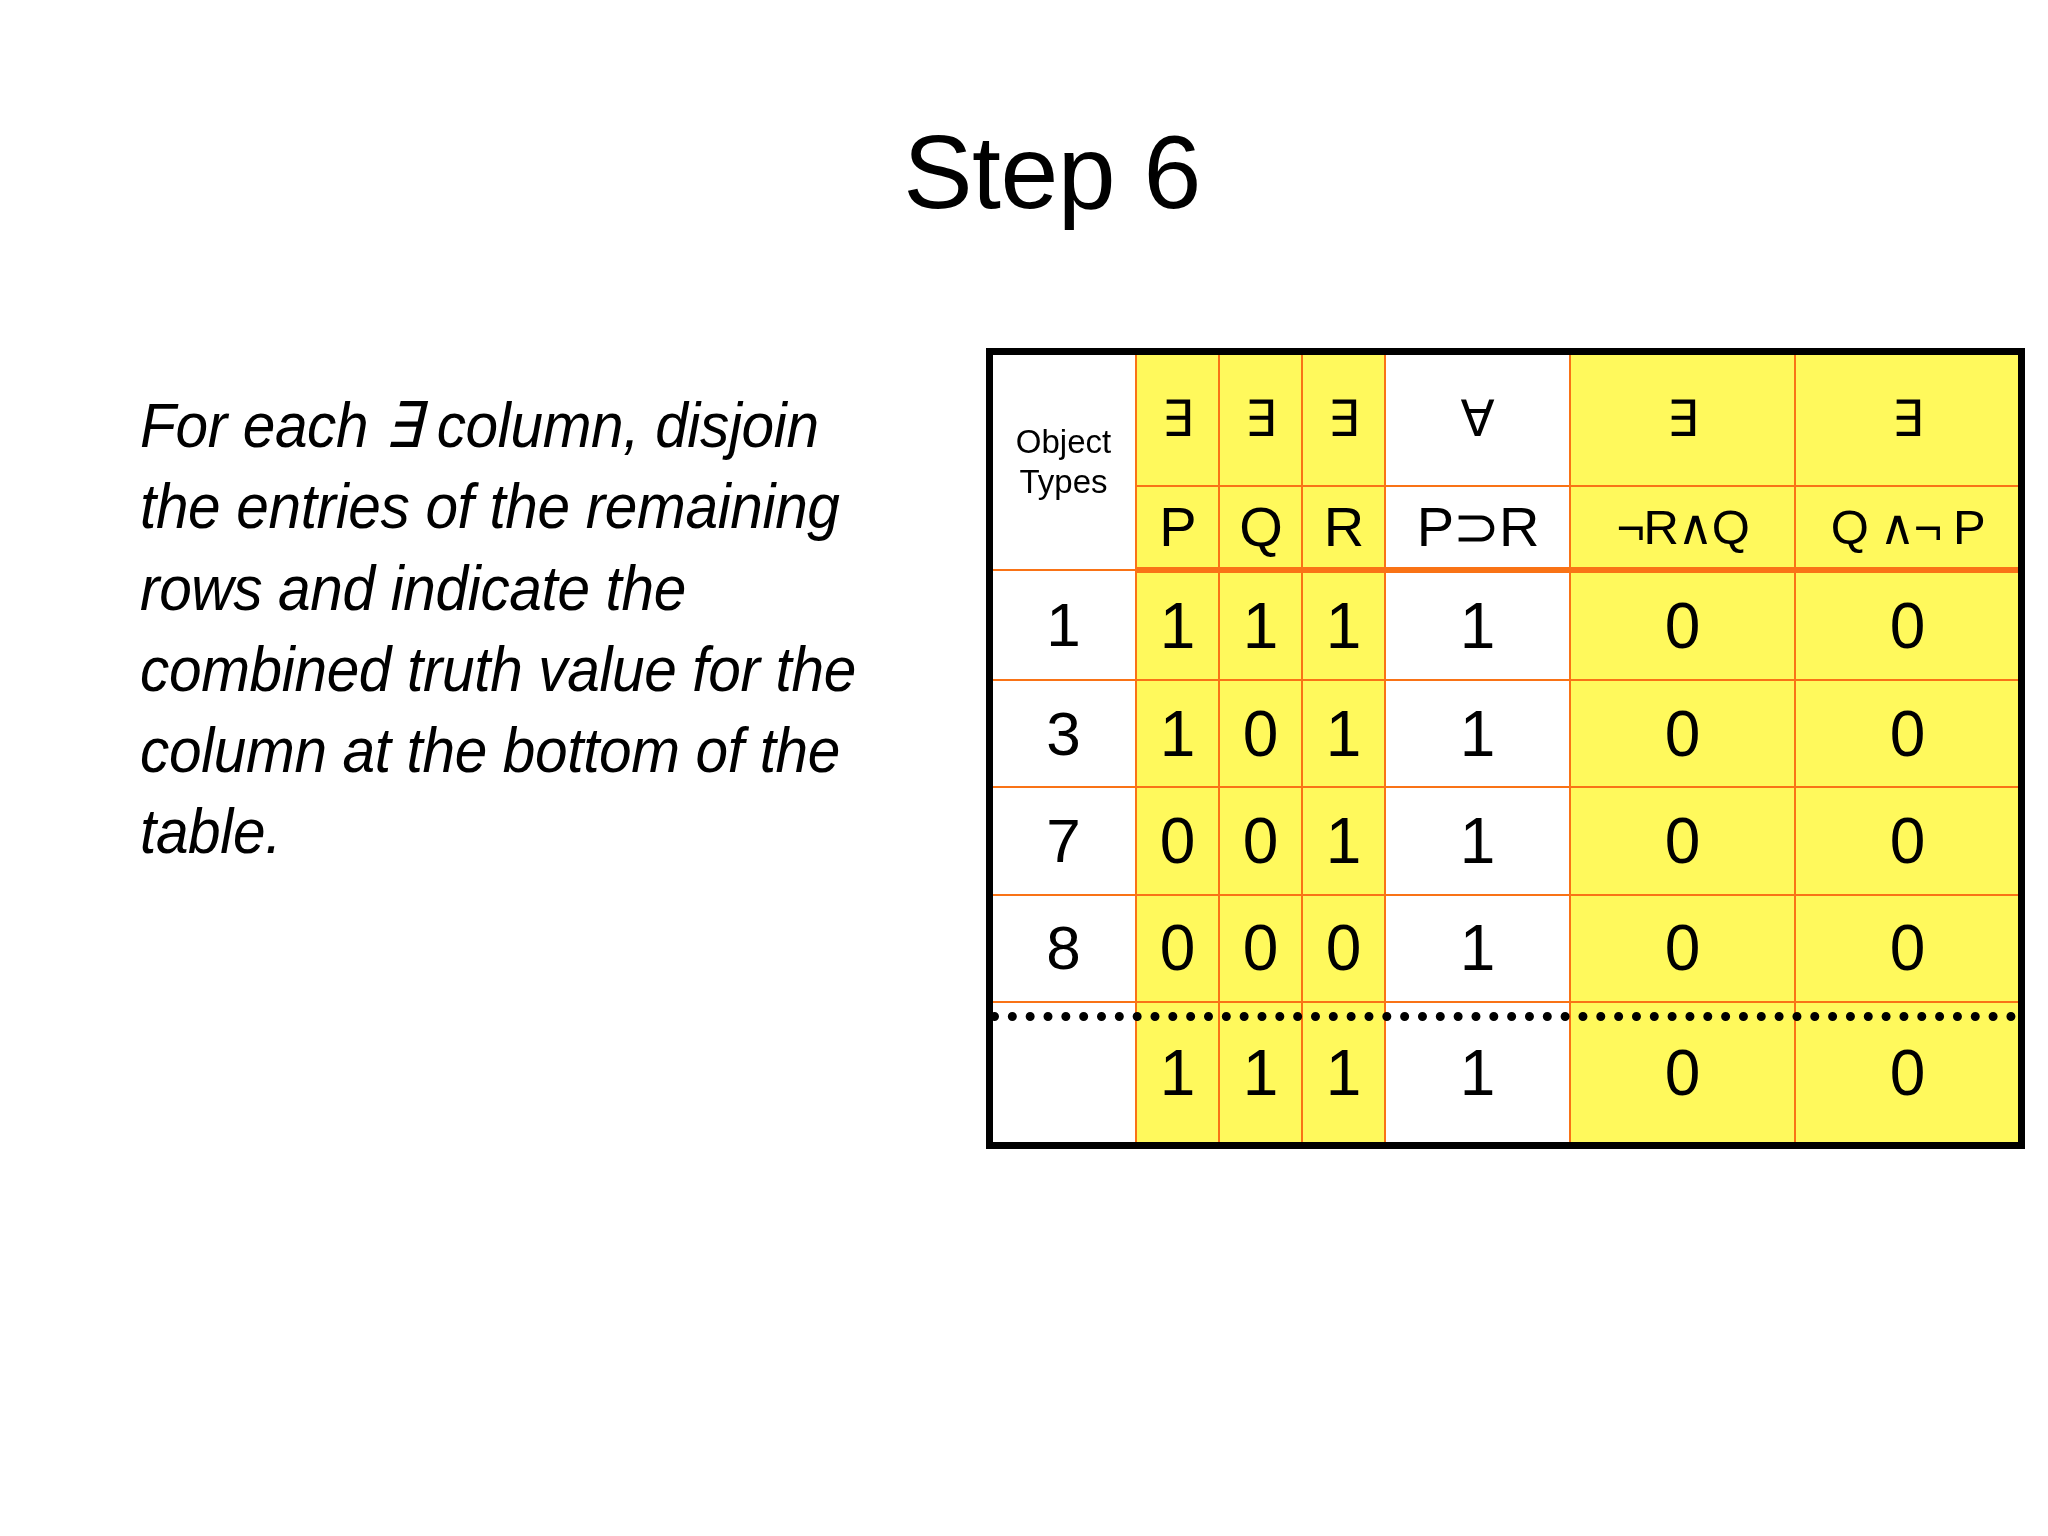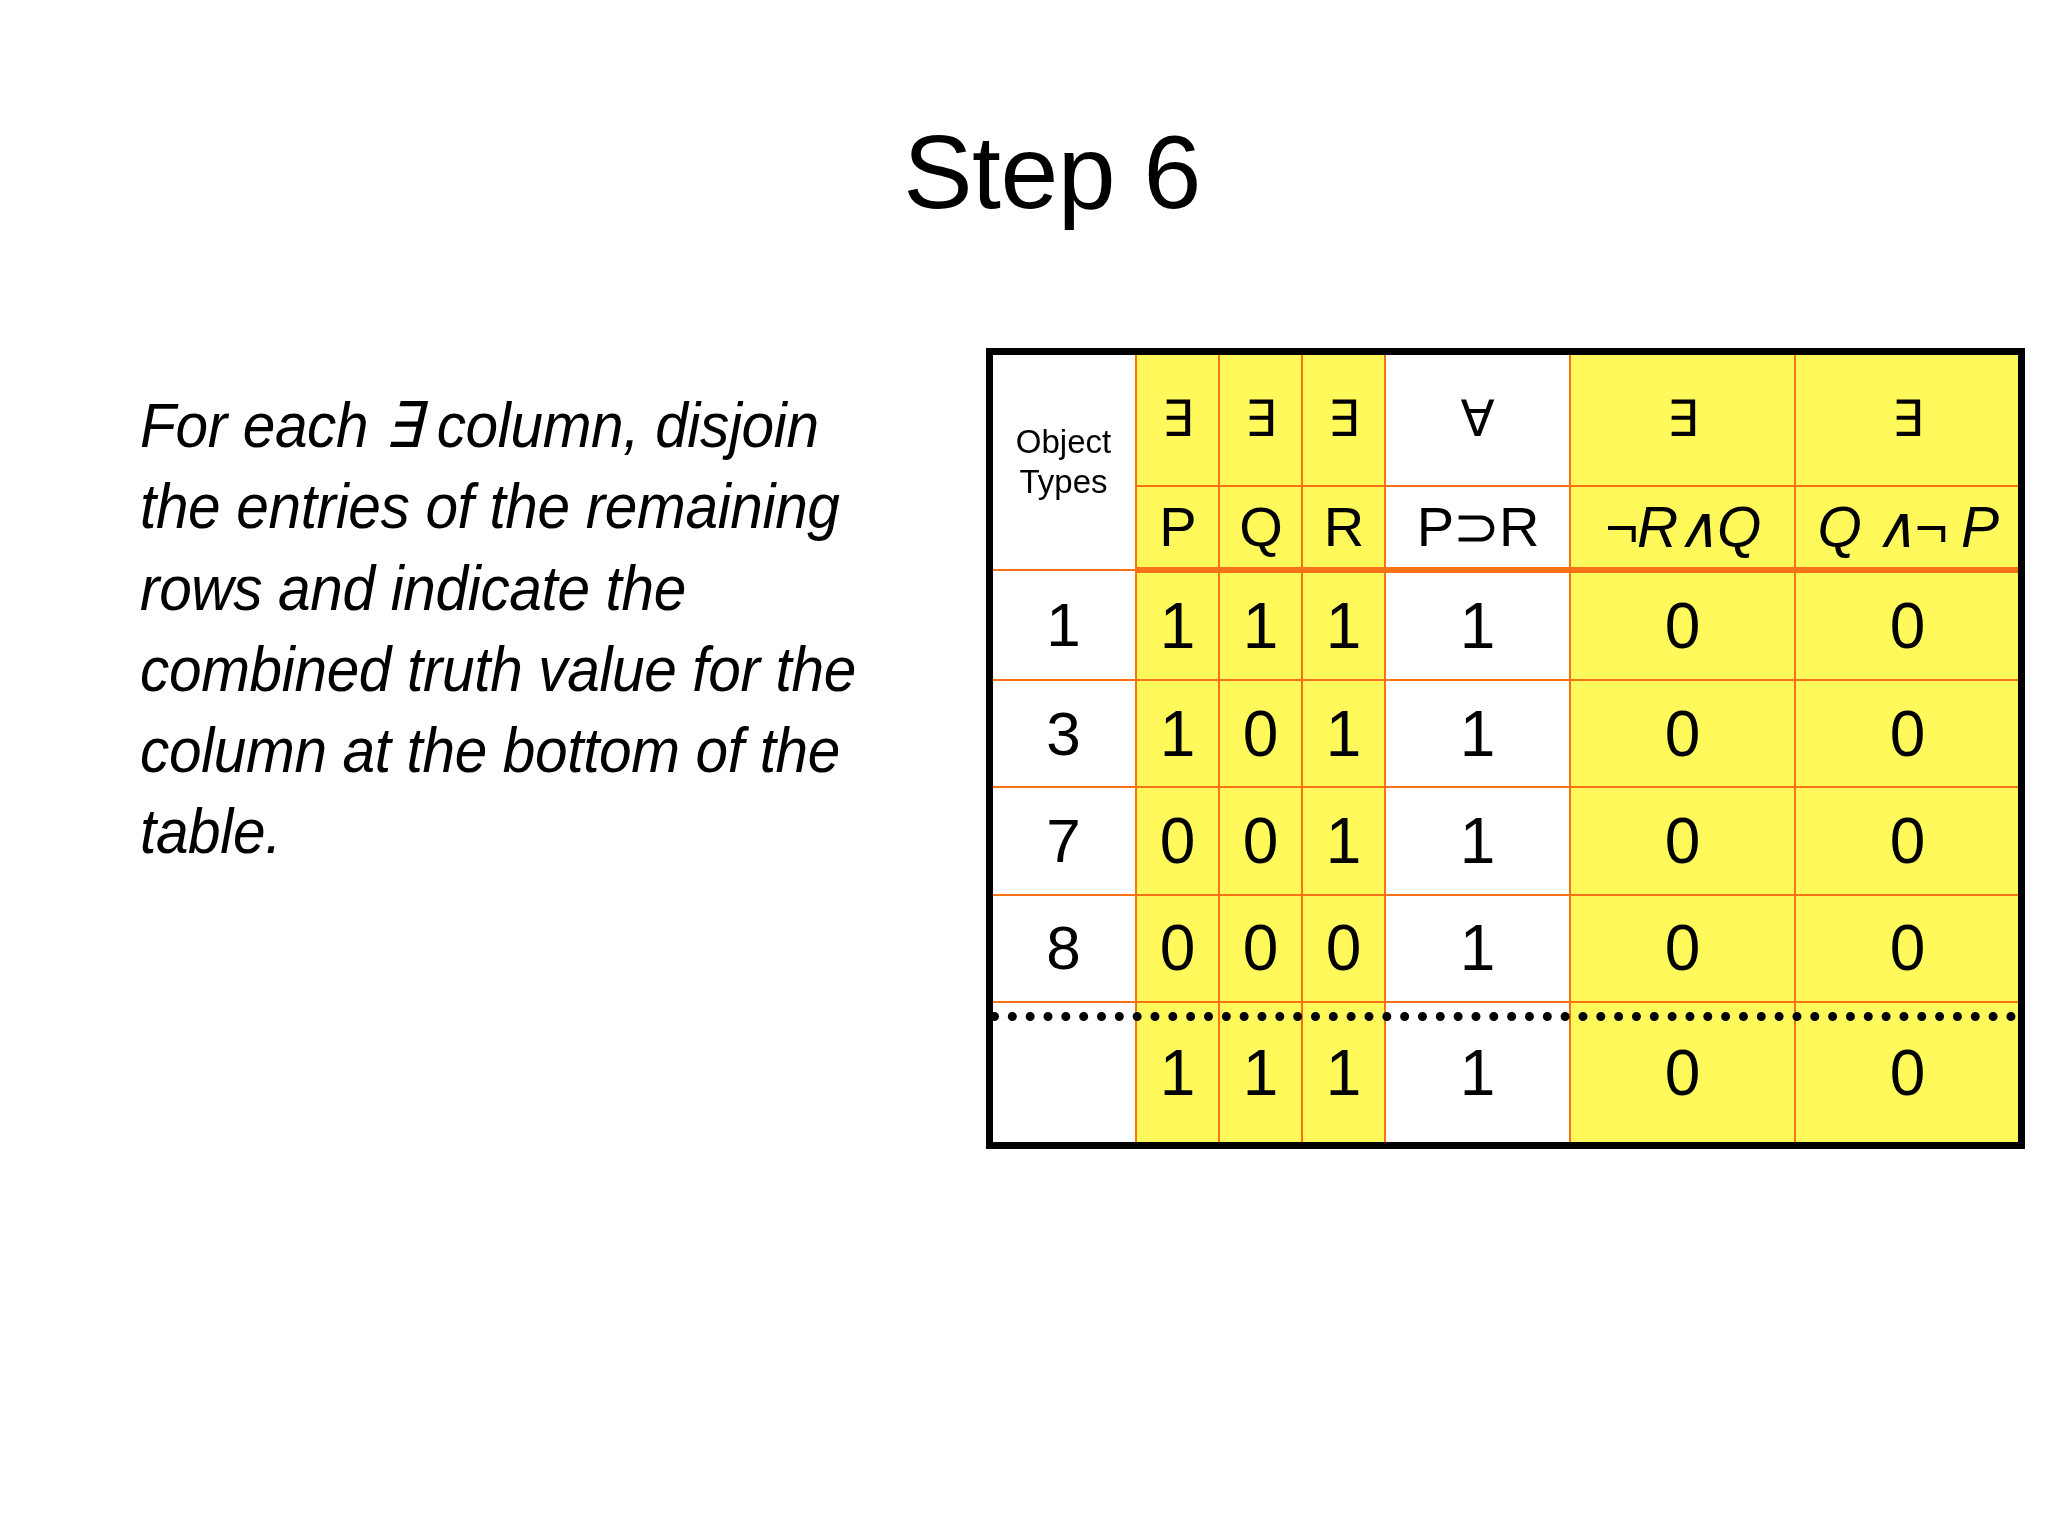--- a/index.html
+++ b/index.html
@@ -94,23 +94,22 @@
   }
   
   td.f-cell {
     height: 72px;
     font-size: 56px;
     line-height: 1;
     font-weight: 400;
     letter-spacing: -1px;
   }
   td.f-cell.small {
-    font-size: 57px;
+    font-size: 49px;
     letter-spacing: -1.5px;
-    font-style: italic;
   }
   
   td.obj-label {
     font-size: 33px;
     line-height: 1.2;
     font-weight: 400;
     border-bottom-width: 5px;
   }
   
   tr.header-bottom td { border-bottom-width: 6px; }

